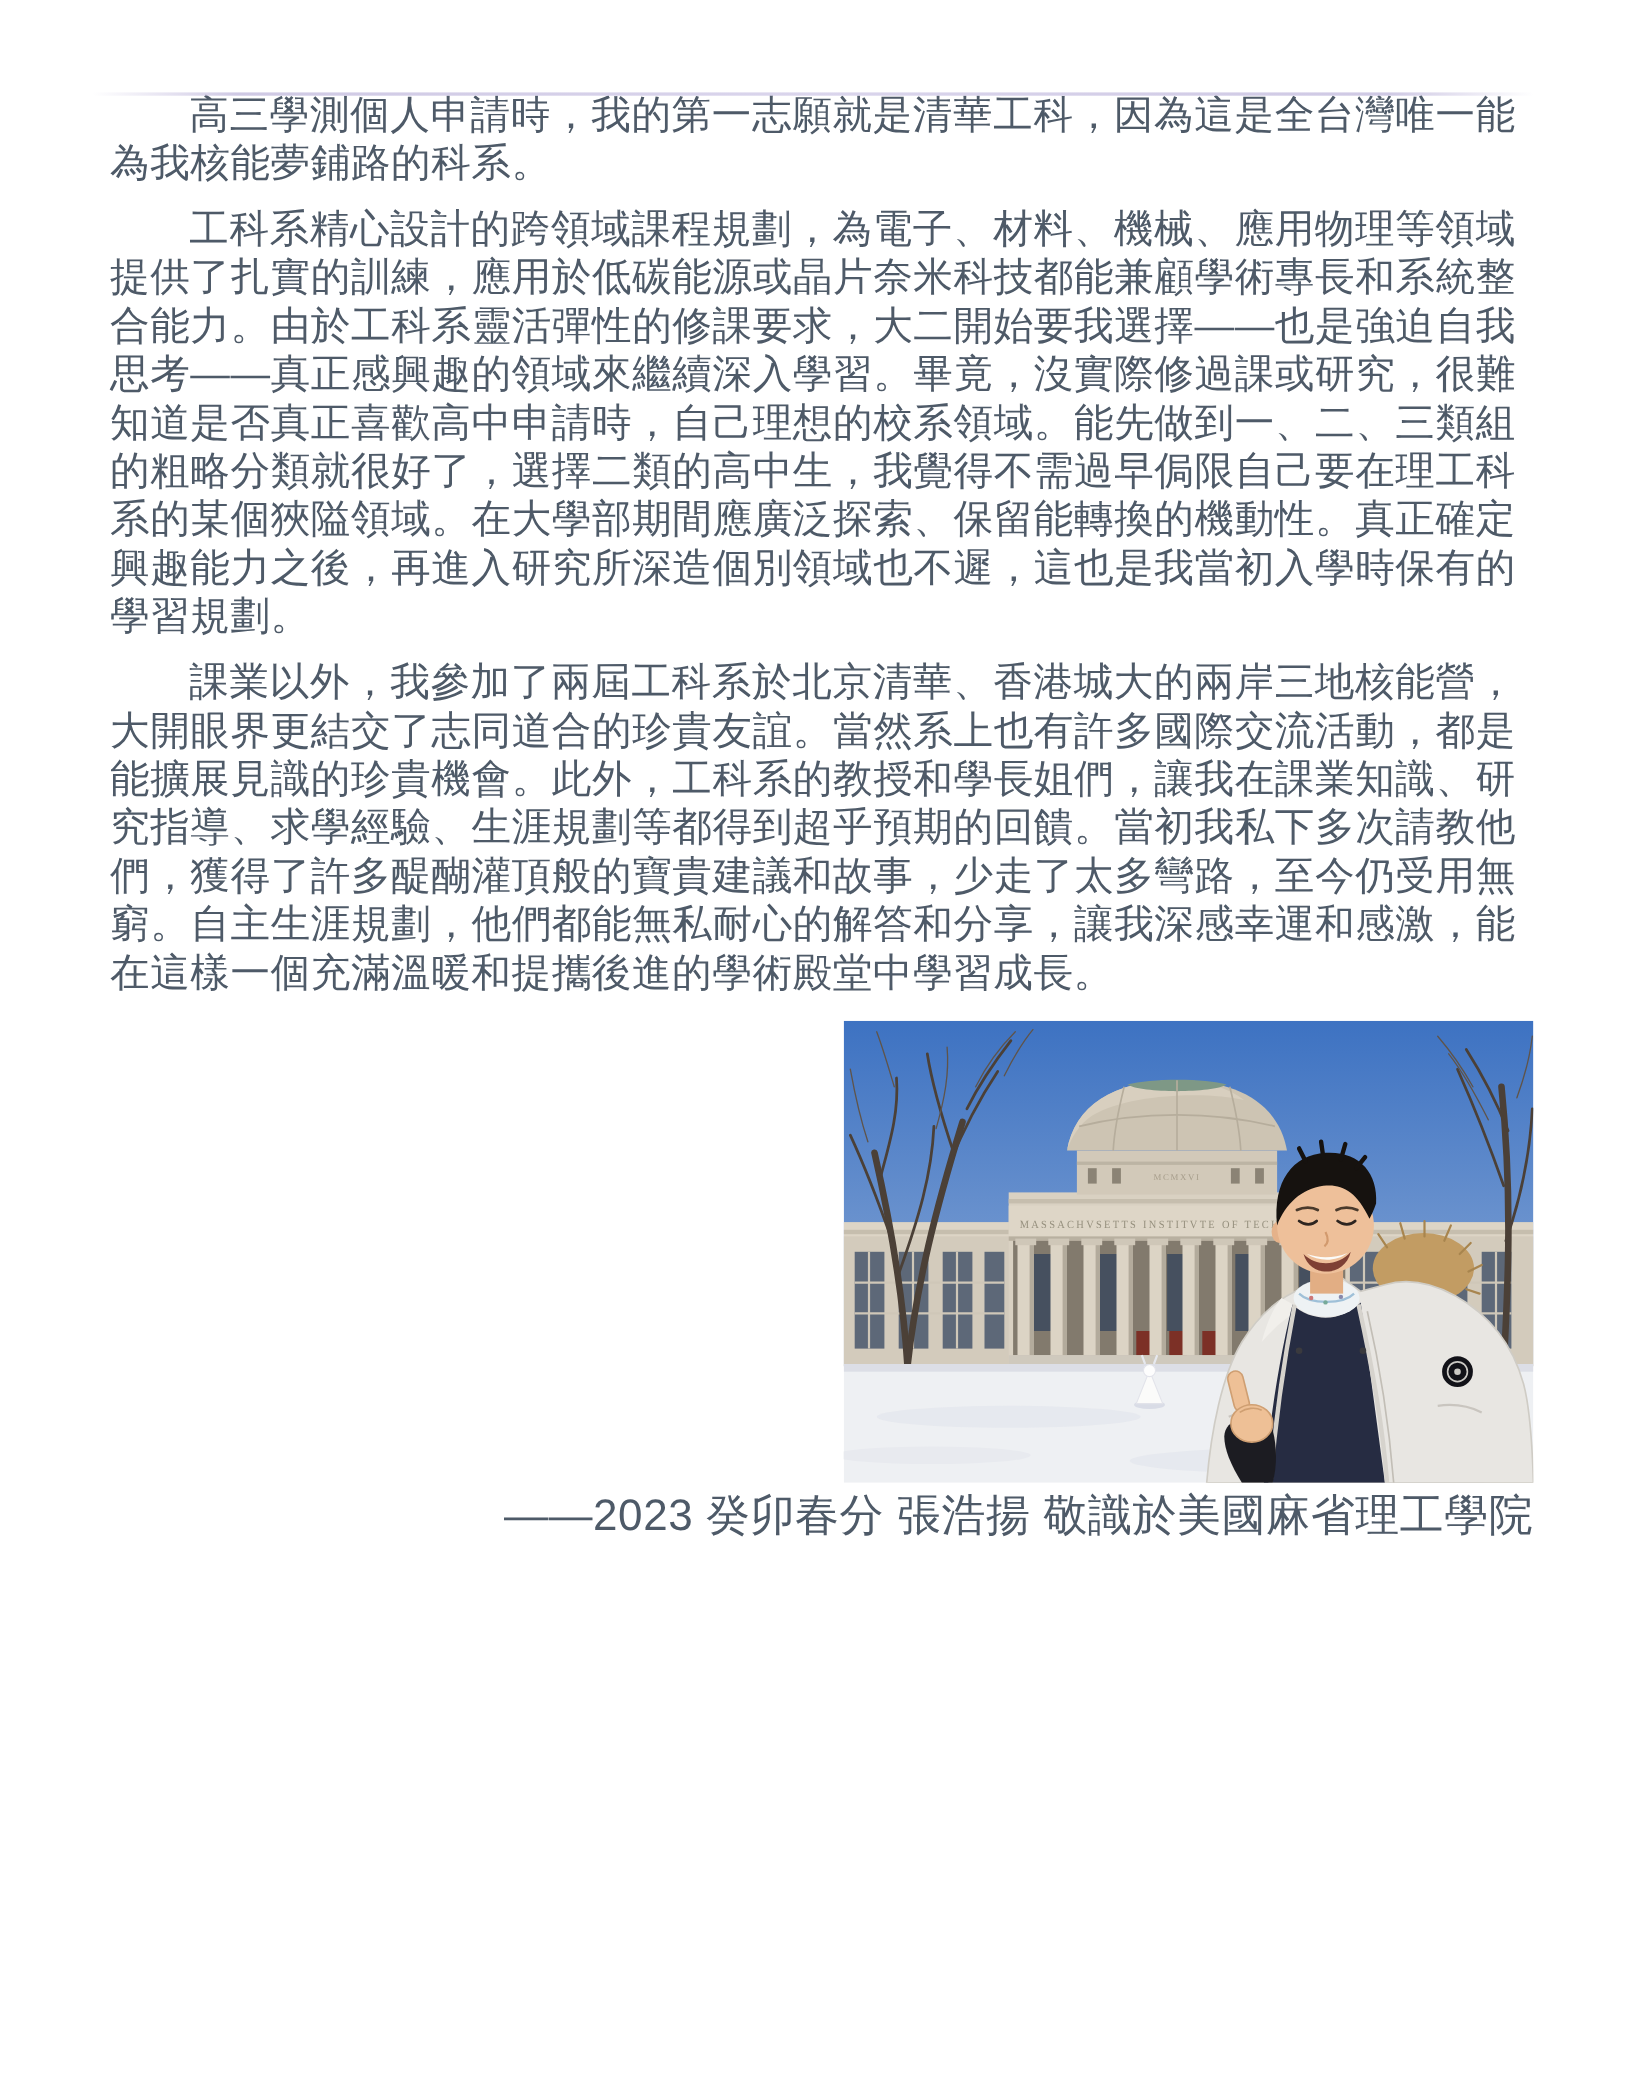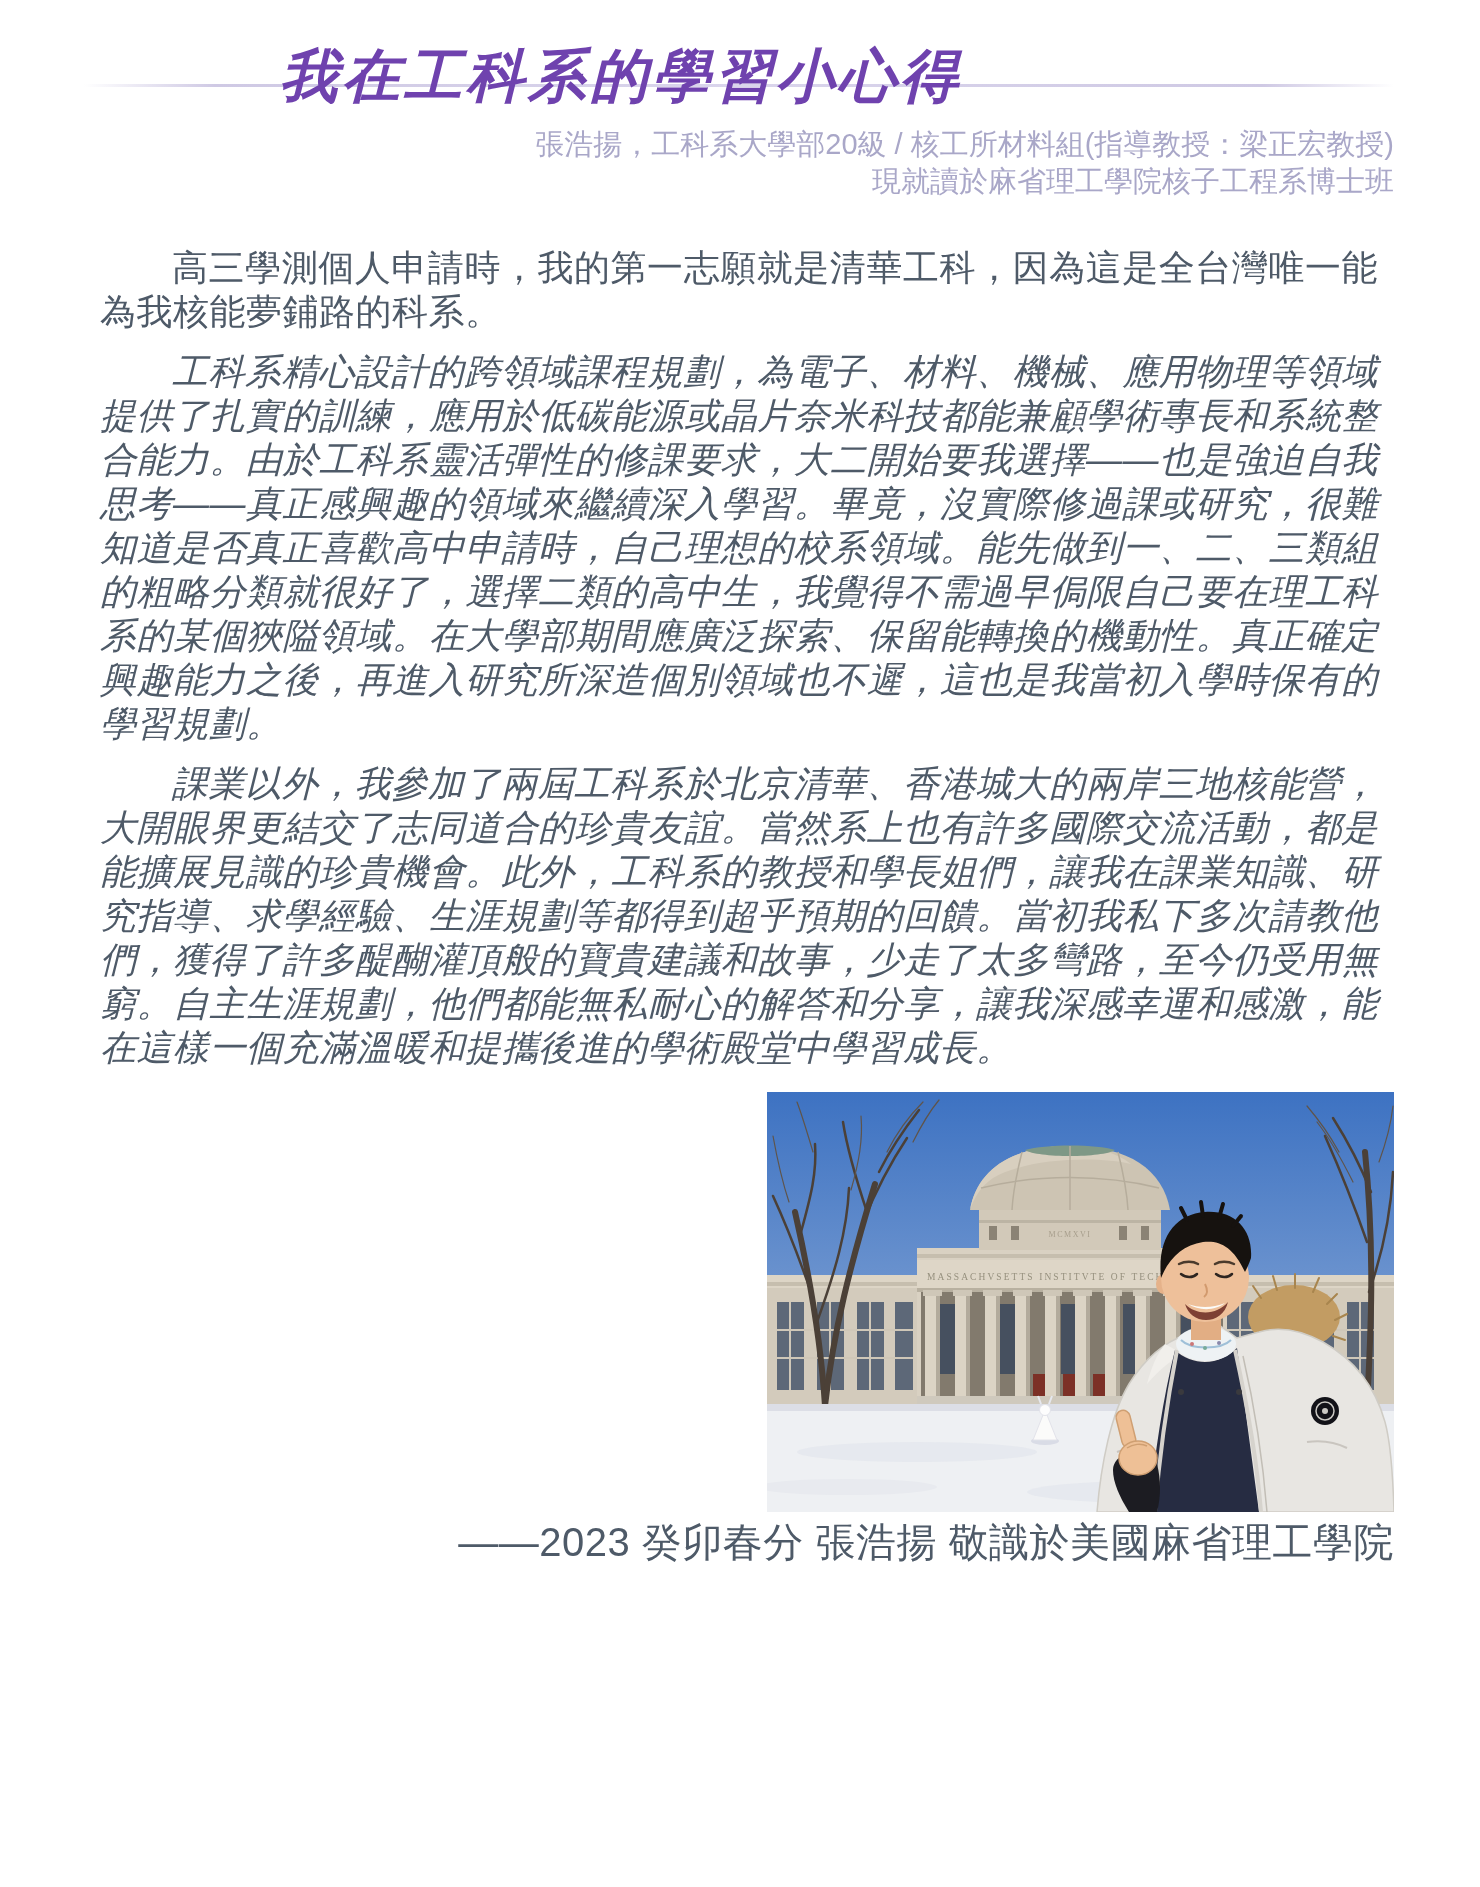--- a/index.html
+++ b/index.html
@@ -34,21 +34,21 @@
     color:#a9a7c8;
   }
   .article { margin-top:46px; color:#4e5a68; }
   .article p {
     margin:16px;
     font-size:36px; line-height:44px;
     text-align:justify;
     text-indent:2em;
     letter-spacing:0.5px;
   }
-  .article p + p { margin-top:10px;font-style:italic; }
+  .article p + p { margin-top:10px; }
   figure.photo {
     float:right;
     width:627px; height:420px;
     margin:6px 0 8px 18px;
     padding:0; border:0;
   }
   figure.photo svg { display:block; width:627px; height:420px; }
   .signature {
     clear:both;
     margin-top:16px;
@@ -58,27 +58,20 @@
     letter-spacing:0.5px;
   }
 </style>
 </head>
 <body>
 
 <div class="page">
 
   <div class="rule"></div>
 
-  <header>
-    <h1 class="title">我在工科系的學習小心得</h1>
-    <div class="byline">
-      <div>張浩揚，工科系大學部20級 / 核工所材料組(指導教授：梁正宏教授)</div>
-      <div>現就讀於麻省理工學院核子工程系博士班</div>
-    </div>
-  </header>
 
   <main class="article">
     <p>高三學測個人申請時，我的第一志願就是清華工科，因為這是全台灣唯一能為我核能夢鋪路的科系。</p>
     <p>工科系精心設計的跨領域課程規劃，為電子、材料、機械、應用物理等領域提供了扎實的訓練，應用於低碳能源或晶片奈米科技都能兼顧學術專長和系統整合能力。由於工科系靈活彈性的修課要求，大二開始要我選擇——也是強迫自我思考——真正感興趣的領域來繼續深入學習。畢竟，沒實際修過課或研究，很難知道是否真正喜歡高中申請時，自己理想的校系領域。能先做到一、二、三類組的粗略分類就很好了，選擇二類的高中生，我覺得不需過早侷限自己要在理工科系的某個狹隘領域。在大學部期間應廣泛探索、保留能轉換的機動性。真正確定興趣能力之後，再進入研究所深造個別領域也不遲，這也是我當初入學時保有的學習規劃。</p>
     <p>課業以外，我參加了兩屆工科系於北京清華、香港城大的兩岸三地核能營，大開眼界更結交了志同道合的珍貴友誼。當然系上也有許多國際交流活動，都是能擴展見識的珍貴機會。此外，工科系的教授和學長姐們，讓我在課業知識、研究指導、求學經驗、生涯規劃等都得到超乎預期的回饋。當初我私下多次請教他們，獲得了許多醍醐灌頂般的寶貴建議和故事，少走了太多彎路，至今仍受用無窮。自主生涯規劃，他們都能無私耐心的解答和分享，讓我深感幸運和感激，能在這樣一個充滿溫暖和提攜後進的學術殿堂中學習成長。</p>
 
     <figure class="photo">
       <svg viewBox="0 0 627 420" xmlns="http://www.w3.org/2000/svg">
         <defs>
           <linearGradient id="sky" x1="0" y1="0" x2="0" y2="1">

